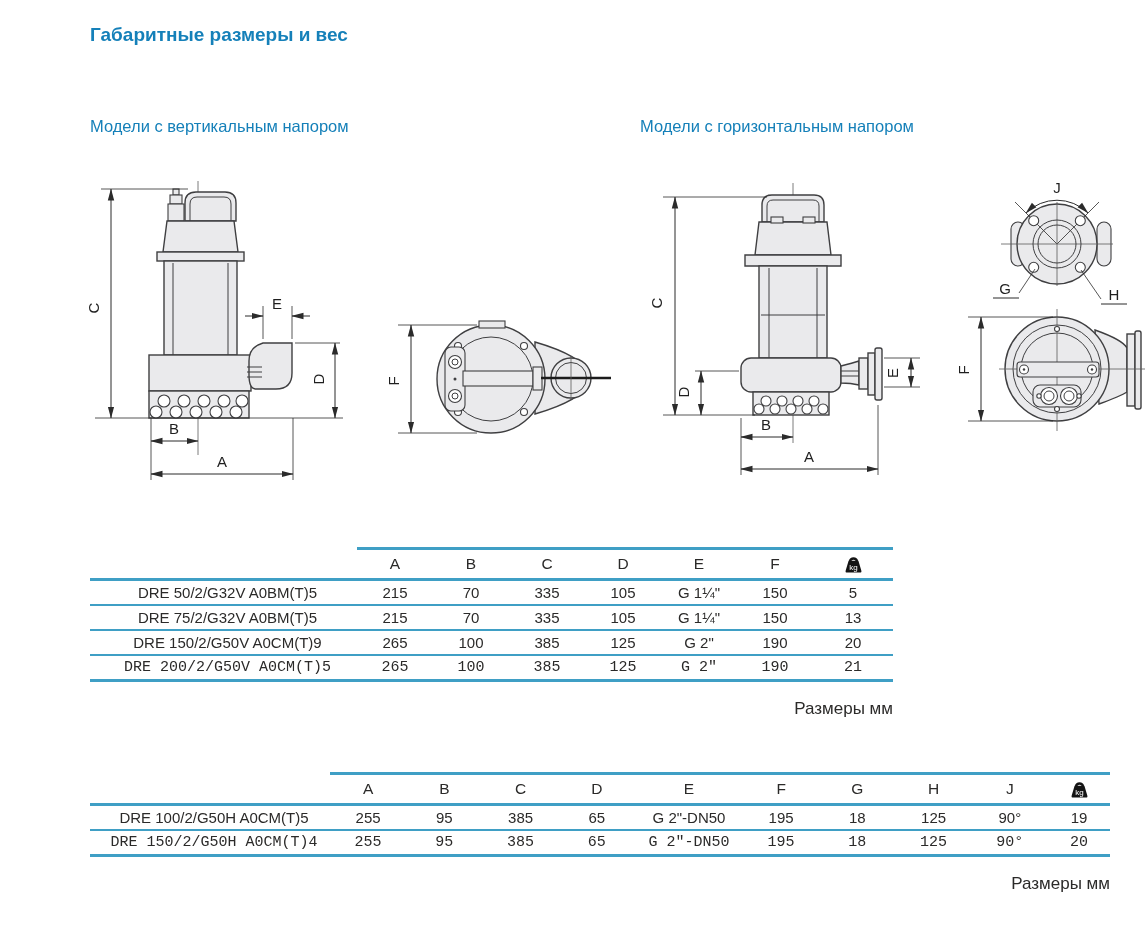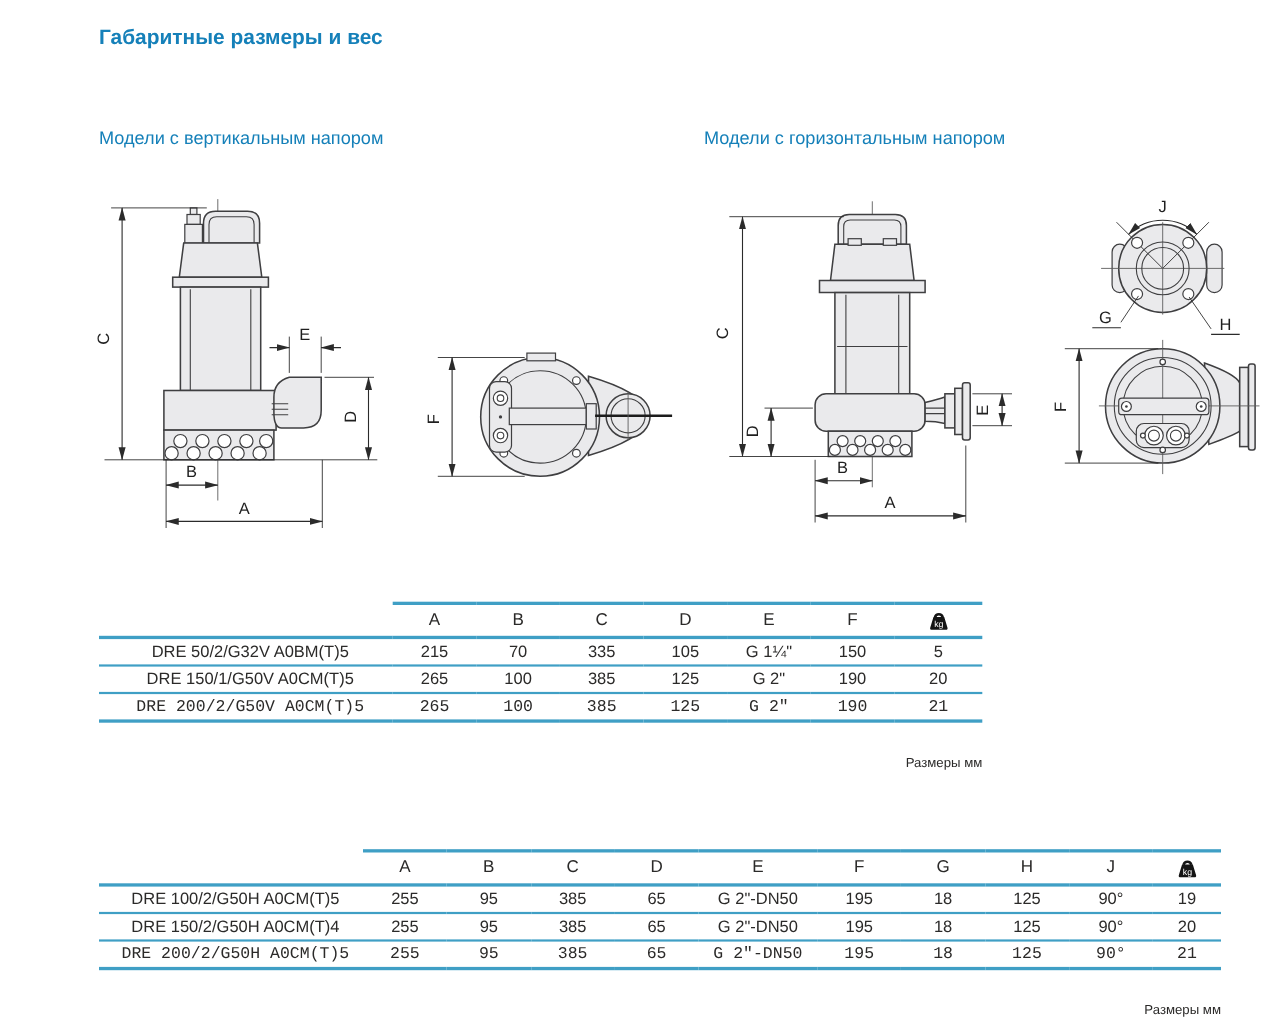--- a/index.html
+++ b/index.html
@@ -41,21 +41,21 @@
     text-align:center; padding:0; color:#2b2a29; white-space:nowrap;
   }
   table.dim-table tr:last-child td{border-bottom:3px solid #3f9fc5;font-family:Liberation Mono, monospace;}
   table.dim-table td.model{text-align:center; padding-left:8px;}
   .tw1 th.model-h{width:267px;}
   .tw1 th.kg-h{width:80px;}
   .tw2 th.model-h{width:240px;}
   .tw2 th.kg-h{width:62px;}
   .tw2 th:nth-child(6){width:108px;}
   .units{
-    text-align:right; margin-top:29px; font-size:12px; color:#2b2a29;
+    text-align:right; margin-top:17px; font-size:17px; color:#2b2a29;
   }
   .kg-h svg{vertical-align:middle;}
 
   
   svg .body{fill:#eaeaec; stroke:#3f3f41; stroke-width:1.4;}
   svg .bodythin{fill:#eaeaec; stroke:#3f3f41; stroke-width:1.1;}
   svg .inner{fill:none; stroke:#3f3f41; stroke-width:1;}
   svg .hole{fill:#ffffff; stroke:#3f3f41; stroke-width:1.1;}
   svg .dim{stroke:#2b2b2b; stroke-width:1; fill:none;}
   svg .ext{stroke:#2b2b2b; stroke-width:0.8; fill:none;}
@@ -325,21 +325,31 @@
             <td class="model">DRE 50/2/G32V A0BM(T)5</td>
             <td>215</td>
             <td>70</td>
             <td>335</td>
             <td>105</td>
             <td>G 1¼"</td>
             <td>150</td>
             <td>5</td>
           </tr>
           <tr>
-            <td class="model">DRE 150/1/G50V A0CM(T)5</td>
+            <td class="model">DRE 75/2/G32V A0BM(T)5</td>
+            <td>215</td>
+            <td>70</td>
+            <td>335</td>
+            <td>105</td>
+            <td>G 1¼"</td>
+            <td>150</td>
+            <td>13</td>
+          </tr>
+          <tr>
+            <td class="model">DRE 150/2/G50V A0CM(T)9</td>
             <td>265</td>
             <td>100</td>
             <td>385</td>
             <td>125</td>
             <td>G 2"</td>
             <td>190</td>
             <td>20</td>
           </tr>
           <tr>
             <td class="model">DRE 200/2/G50V A0CM(T)5</td>
@@ -397,31 +407,18 @@
             <td>95</td>
             <td>385</td>
             <td>65</td>
             <td>G 2"-DN50</td>
             <td>195</td>
             <td>18</td>
             <td>125</td>
             <td>90°</td>
             <td>20</td>
           </tr>
-          <tr>
-            <td class="model">DRE 200/2/G50H A0CM(T)5</td>
-            <td>255</td>
-            <td>95</td>
-            <td>385</td>
-            <td>65</td>
-            <td>G 2"-DN50</td>
-            <td>195</td>
-            <td>18</td>
-            <td>125</td>
-            <td>90°</td>
-            <td>21</td>
-          </tr>
         </tbody>
       </table>
     <div class="units">Размеры мм</div>
   </div>
 
 </div>
 
 </body></html>

